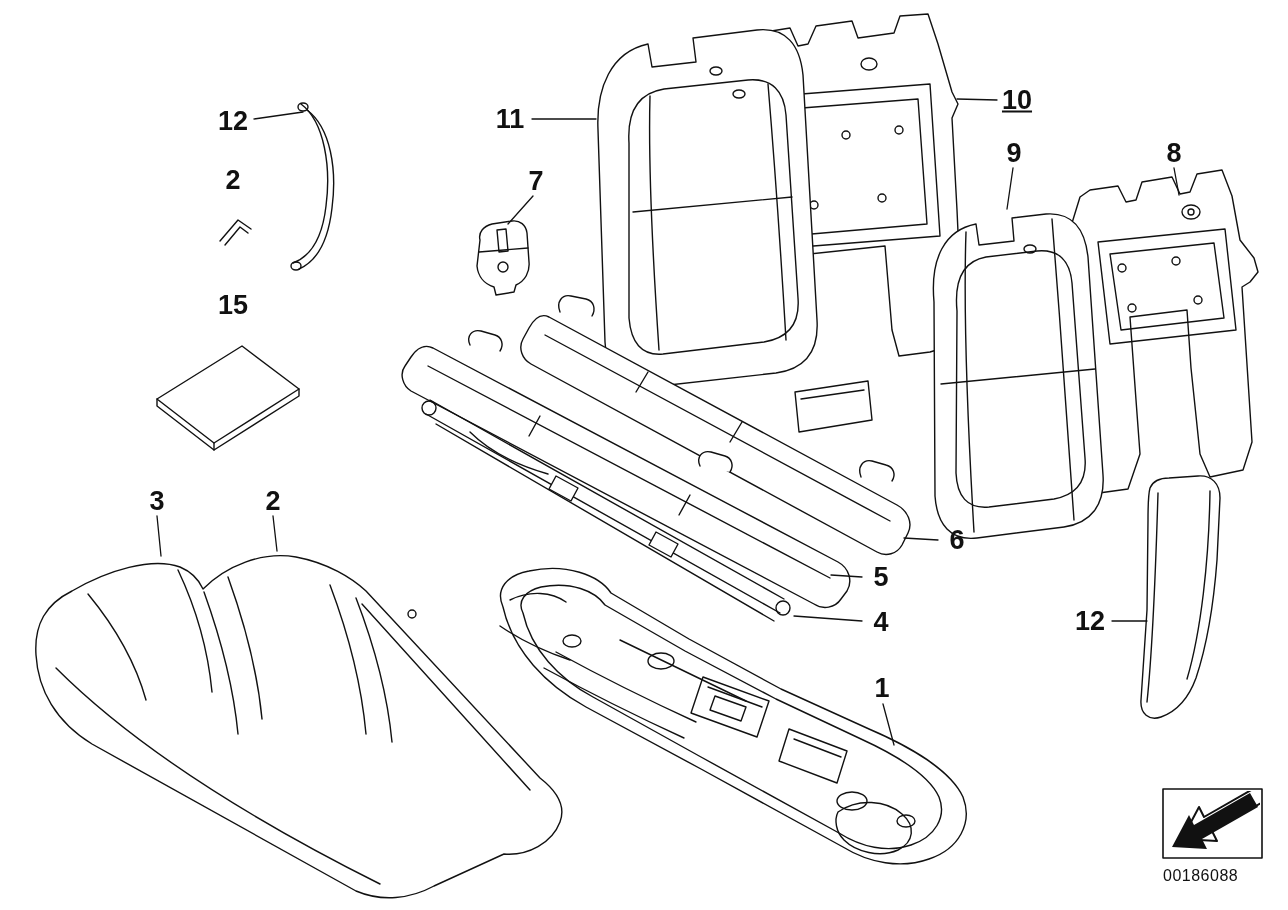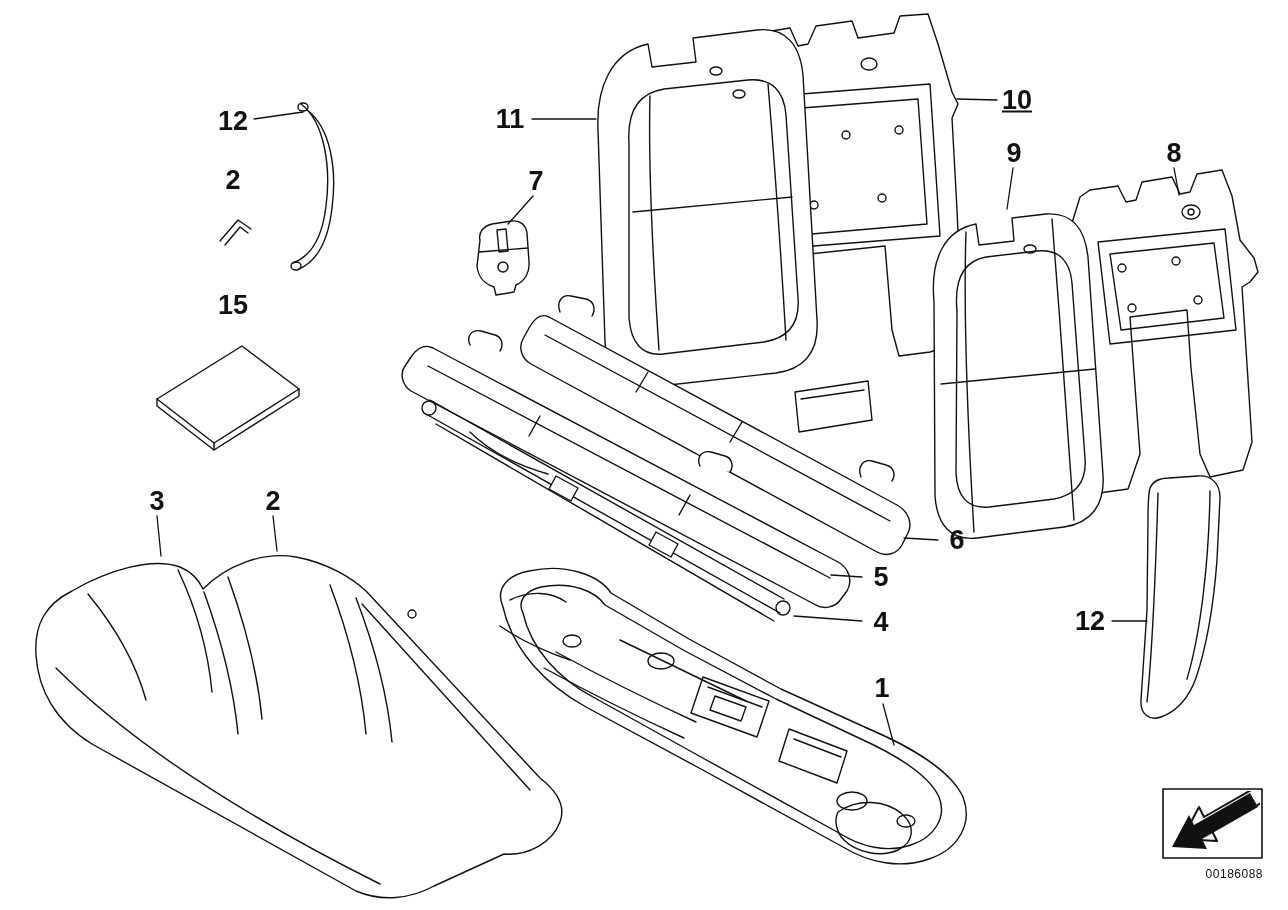--- a/index.html
+++ b/index.html
@@ -10,21 +10,21 @@
   }
   .stage > svg { position:absolute; left:0; top:0; }
   .callout {
     position:absolute; transform:translate(-50%,-50%);
     font-family:"Liberation Sans", sans-serif;
     font-weight:bold; font-size:27px; line-height:1; color:#111;
     cursor:pointer; user-select:none;
   }
   .diagram-id {
     position:absolute; left:1163px; top:867px; width:100px;
-    text-align:right; font-size:12px; letter-spacing:0.5px; color:#111;
+    text-align:left; font-size:16px; letter-spacing:0.5px; color:#111;
   }
 </style>
 </head>
 <body>
 
 <div class="stage">
 
   <svg width="1288" height="910" viewBox="0 0 1288 910">
     <defs>
       <clipPath id="iconclip">

